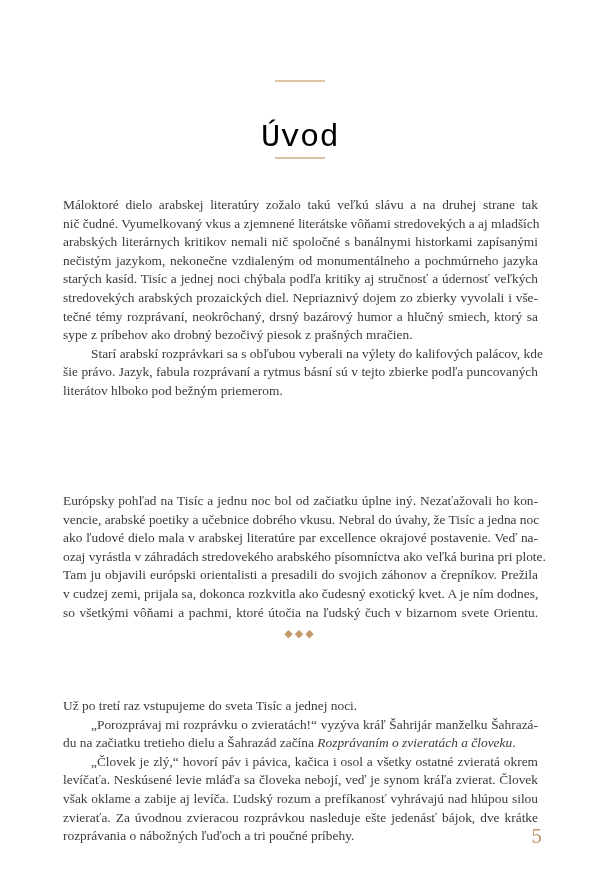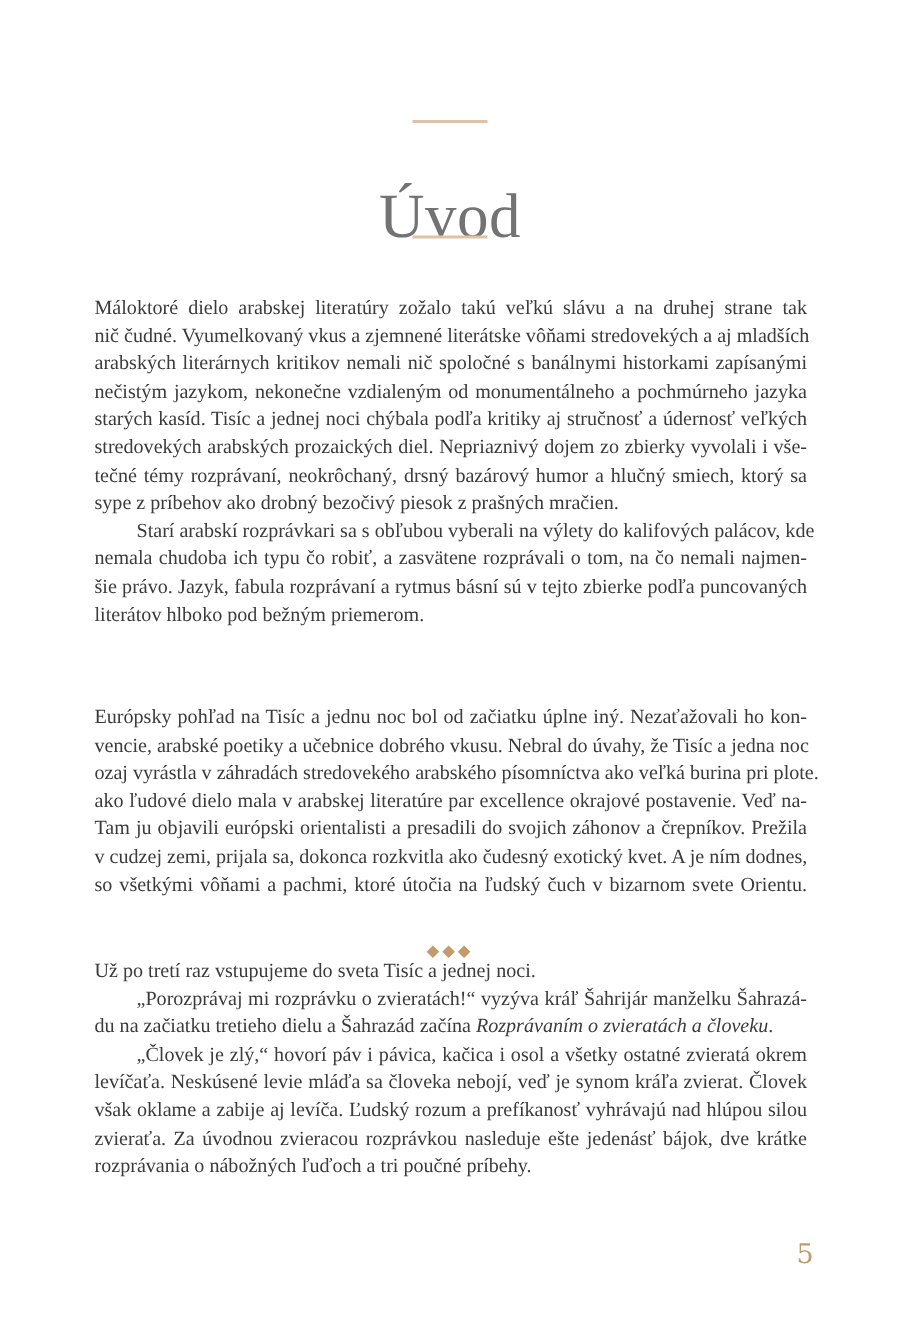--- a/index.html
+++ b/index.html
@@ -10,31 +10,31 @@
     color: #3b3b3b;
   }
   .rule {
     position: absolute; left: 275px; width: 50px; height: 1.5px;
     background: #dcc3a4;
   }
   .rule.top { top: 80px; }
   .rule.bottom { top: 157px; }
   .title {
     position: absolute; top: 97px; left: 0; width: 600px; text-align: center;
-    font-size: 42px; color: #737373; letter-spacing: 0.3px; line-height: 40px;
-    font-family: Liberation Serif, serif; font-weight: normal;
+    font-size: 32px; color: #000000; letter-spacing: 0.3px; line-height: 40px;
+    font-family: Liberation Mono, monospace; font-weight: normal;
   }
   .text {
     position: absolute; left: 63px; width: 475px;
     font-size: 13.4px; line-height: 18.6px;
     text-align: justify; hyphens: manual;
   }
   .block1 { top: 196px; }
-  .block2 { top: 469px; }
-  .block3 { top: 638px; }
+  .block2 { top: 492px; }
+  .block3 { top: 697px; }
   .line { display: block; text-align: justify; text-align-last: justify; white-space: nowrap; }
   .line.last { text-align-last: left; }
   .line.ind { padding-left: 28px; }
   .ornament {
     position: absolute; top: 627px; left: 0; width: 600px; text-align: center;
     color: #c29a6c; font-size: 11px; letter-spacing: 2px;
   }
   .page-number {
     position: absolute; top: 826px; left: 531px; font-size: 18px; color: #c29a6c;
     font-family: "DejaVu Serif", "Liberation Serif", serif;
@@ -51,30 +51,29 @@
 <div class="text block1">
   <span class="line">Máloktoré dielo arabskej literatúry zožalo takú veľkú slávu a na druhej strane tak</span>
   <span class="line">nič čudné. Vyumelkovaný vkus a zjemnené literátske vôňami stredovekých a aj mladších</span>
   <span class="line">arabských literárnych kritikov nemali nič spoločné s banálnymi historkami zapísanými</span>
   <span class="line">nečistým jazykom, nekonečne vzdialeným od monumentálneho a pochmúrneho jazyka</span>
   <span class="line">starých kasíd. Tisíc a jednej noci chýbala podľa kritiky aj stručnosť a údernosť veľkých</span>
   <span class="line">stredovekých arabských prozaických diel. Nepriaznivý dojem zo zbierky vyvolali i vše-</span>
   <span class="line">tečné témy rozprávaní, neokrôchaný, drsný bazárový humor a hlučný smiech, ktorý sa</span>
   <span class="line last">sype z príbehov ako drobný bezočivý piesok z prašných mračien.</span>
   <span class="line ind">Starí arabskí rozprávkari sa s obľubou vyberali na výlety do kalifových palácov, kde</span>
-  <span class="line">nemala chudoba ich typu čo robiť, a zasvätene rozprávali o tom, na čo nemali najmen-</span>
   <span class="line">šie právo. Jazyk, fabula rozprávaní a rytmus básní sú v tejto zbierke podľa puncovaných</span>
   <span class="line last">literátov hlboko pod bežným priemerom.</span>
 </div>
 
 <div class="text block2">
   <span class="line">Európsky pohľad na Tisíc a jednu noc bol od začiatku úplne iný. Nezaťažovali ho kon-</span>
   <span class="line">vencie, arabské poetiky a učebnice dobrého vkusu. Nebral do úvahy, že Tisíc a jedna noc</span>
+  <span class="line">ako ľudové dielo mala v arabskej literatúre par excellence okrajové postavenie. Veď na-</span>
   <span class="line">ozaj vyrástla v záhradách stredovekého arabského písomníctva ako veľká burina pri plote.</span>
-  <span class="line">ako ľudové dielo mala v arabskej literatúre par excellence okrajové postavenie. Veď na-</span>
   <span class="line">Tam ju objavili európski orientalisti a presadili do svojich záhonov a črepníkov. Prežila</span>
   <span class="line">v cudzej zemi, prijala sa, dokonca rozkvitla ako čudesný exotický kvet. A je ním dodnes,</span>
   <span class="line">so všetkými vôňami a pachmi, ktoré útočia na ľudský čuch v bizarnom svete Orientu.</span>
 </div>
 
 <div class="ornament">◆◆◆</div>
 
 <div class="text block3">
   <span class="line last">Už po tretí raz vstupujeme do sveta Tisíc a jednej noci.</span>
   <span class="line ind">„Porozprávaj mi rozprávku o zvieratách!“ vyzýva kráľ Šahrijár manželku Šahrazá-</span>

